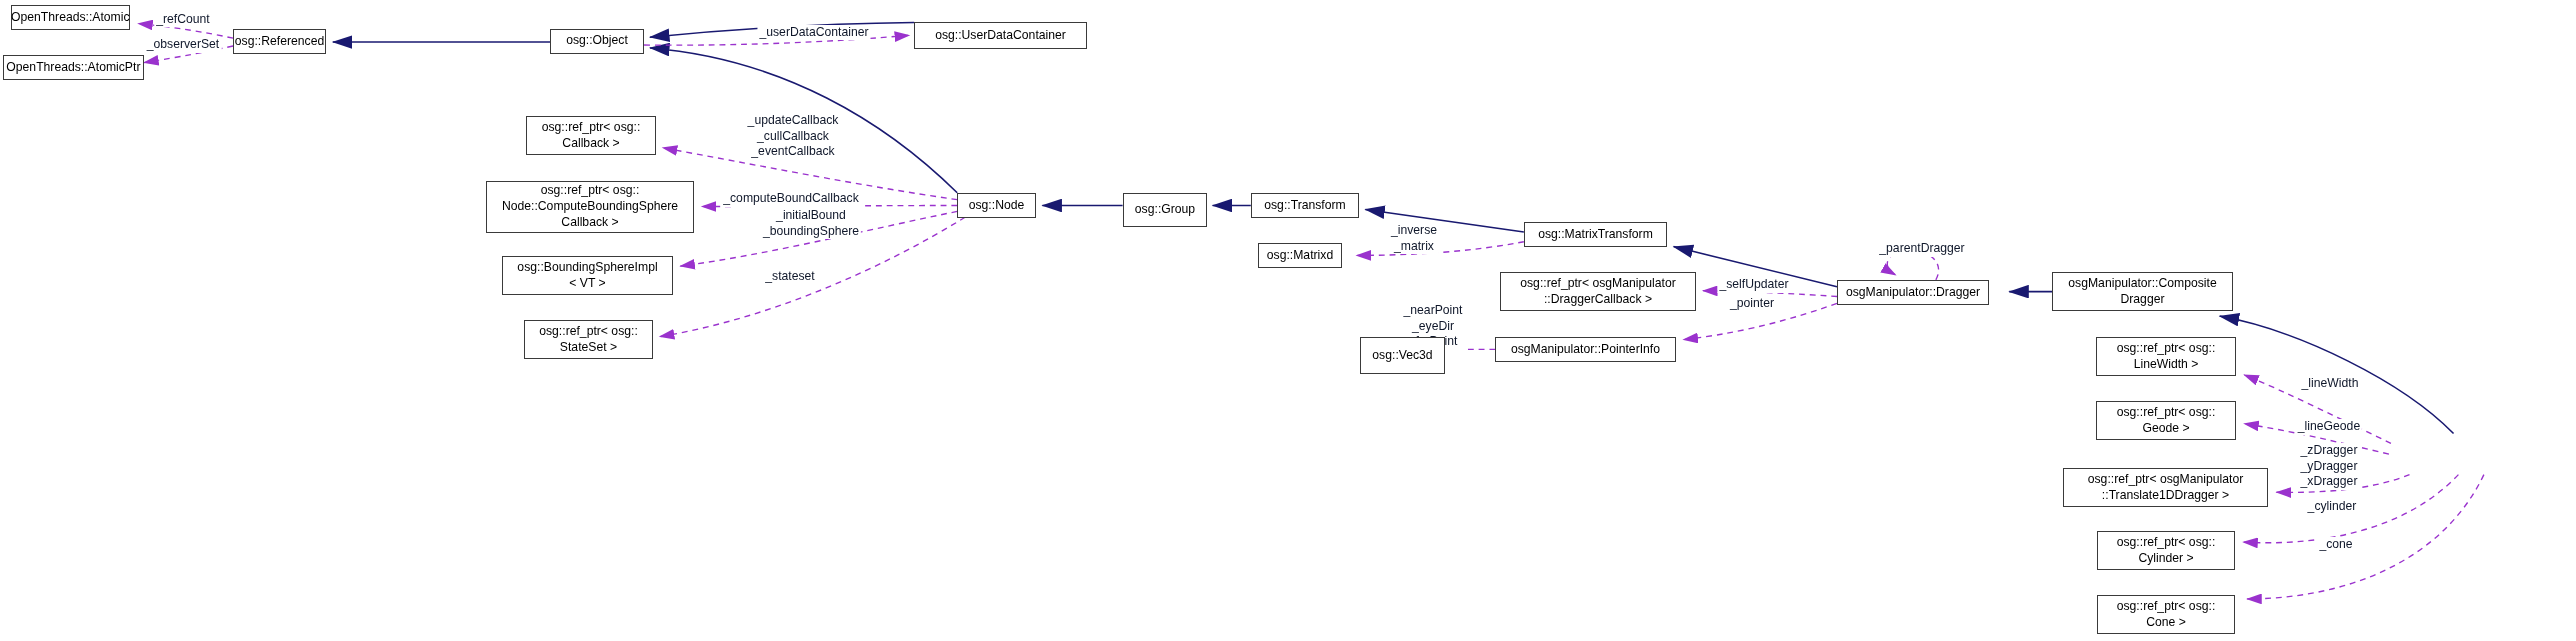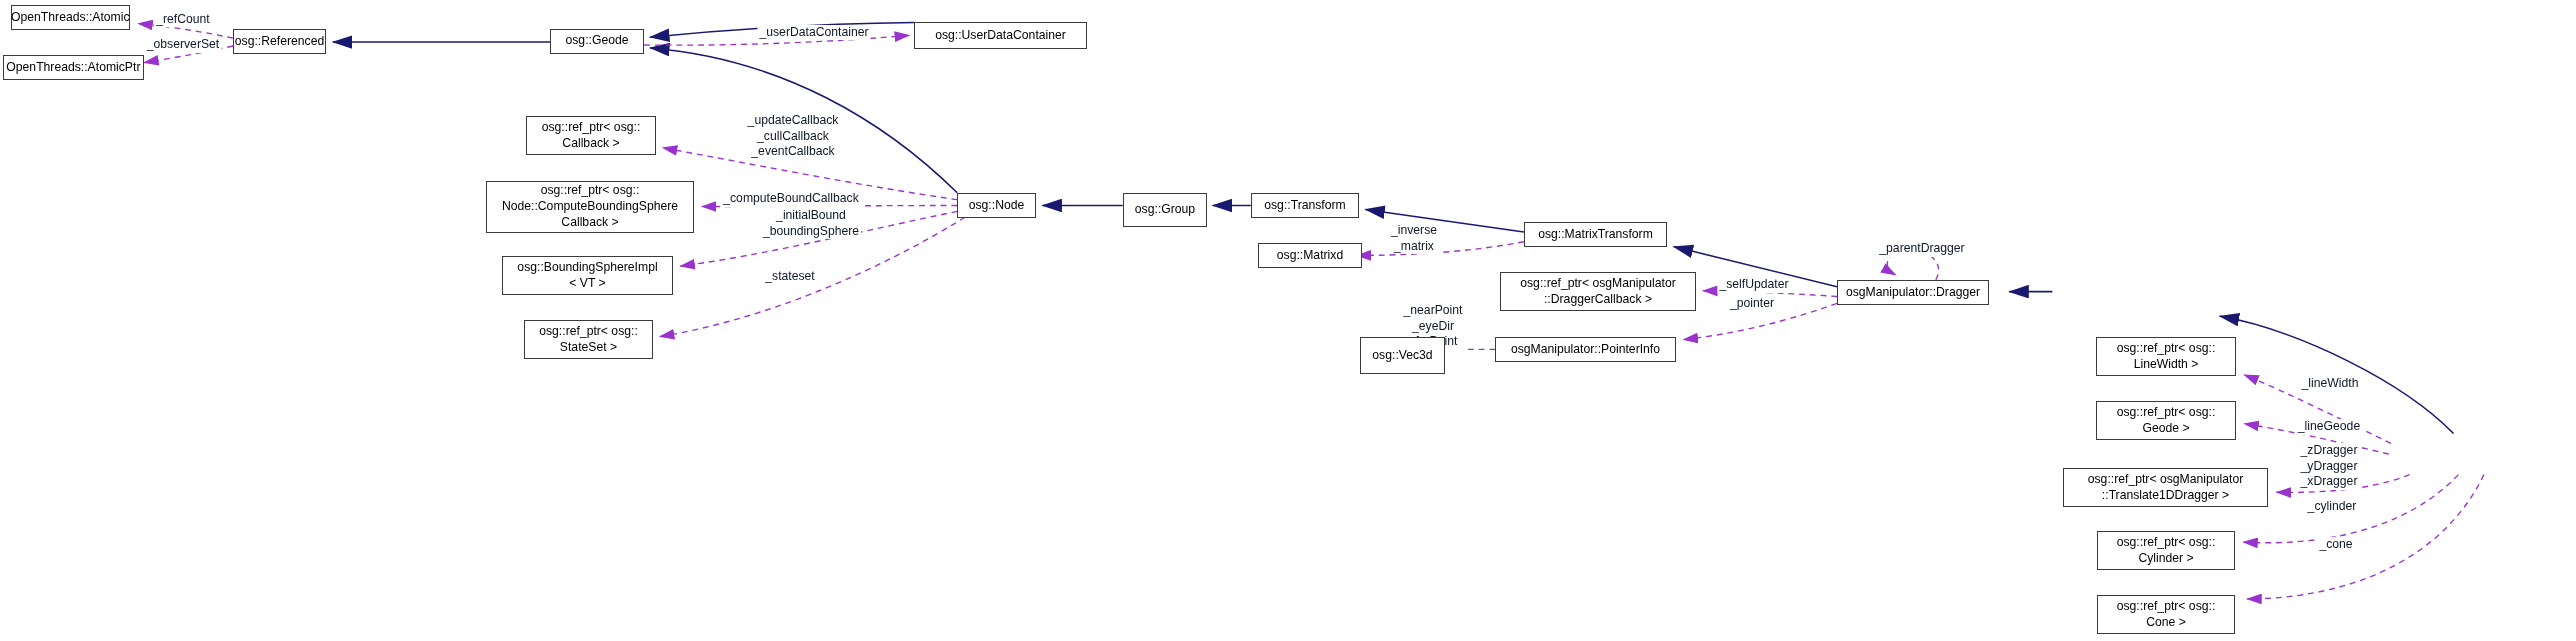--- a/index.html
+++ b/index.html
@@ -57,41 +57,43 @@
       <path d="M2441,464 C2390,452 2340,440 2293,433" marker-end="url(#mP)"></path>
       <path d="M2462,485 C2425,500 2375,504 2326,503" marker-end="url(#mP)"></path>
       <path d="M2512,485 C2455,545 2365,558 2292,554" marker-end="url(#mP)"></path>
       <path d="M2538,485 C2495,575 2395,612 2296,612" marker-end="url(#mP)"></path>
     </g>
   </svg>
 
   <div class="node" style="left:10.8px;top:4.9px;width:119px;height:25.4px">OpenThreads::Atomic</div>
   <div class="node" style="left:2.9px;top:55px;width:141px;height:25.4px">OpenThreads::AtomicPtr</div>
   <div class="node" style="left:233px;top:29px;width:93px;height:25.4px">osg::Referenced</div>
-  <div class="node" style="left:550px;top:29px;width:94px;height:24.5px">osg::Geode</div>
+  <div class="node" style="left:550px;top:29px;width:94px;height:24.5px">osg::Object</div>
   <div class="node" style="left:914px;top:22px;width:173px;height:27px">osg::UserDataContainer</div>
   <div class="node" style="left:526px;top:116px;width:130px;height:39px">osg::ref_ptr&lt; osg::
 Callback &gt;</div>
   <div class="node" style="left:486px;top:181px;width:208px;height:52px">osg::ref_ptr&lt; osg::
 Node::ComputeBoundingSphere
 Callback &gt;</div>
   <div class="node" style="left:502px;top:256px;width:171px;height:39px">osg::BoundingSphereImpl
 &lt; VT &gt;</div>
   <div class="node" style="left:524px;top:320px;width:129px;height:39px">osg::ref_ptr&lt; osg::
 StateSet &gt;</div>
   <div class="node" style="left:957px;top:193px;width:79px;height:25.4px">osg::Node</div>
   <div class="node" style="left:1123px;top:193px;width:84px;height:34px">osg::Group</div>
   <div class="node" style="left:1251px;top:193px;width:108px;height:25.4px">osg::Transform</div>
-  <div class="node" style="left:1258px;top:243px;width:104px;height:25.4px">osg::Matrixd</div>
+  <div class="node" style="left:1258px;top:243px;width:84px;height:25.4px">osg::Matrixd</div>
   <div class="node" style="left:1524px;top:222px;width:143px;height:25.4px">osg::MatrixTransform</div>
   <div class="node" style="left:1500px;top:272px;width:196px;height:39px">osg::ref_ptr&lt; osgManipulator
 ::DraggerCallback &gt;</div>
   <div class="node" style="left:1360px;top:337px;width:85px;height:37px">osg::Vec3d</div>
   <div class="node" style="left:1495px;top:337px;width:181px;height:25.4px">osgManipulator::PointerInfo</div>
   <div class="node" style="left:1837px;top:280px;width:152px;height:25.4px">osgManipulator::Dragger</div>
+  <div class="node" style="left:2052px;top:272px;width:181px;height:39px">osgManipulator::Composite
+Dragger</div>
   <div class="node" style="left:2096px;top:337px;width:140px;height:39px">osg::ref_ptr&lt; osg::
 LineWidth &gt;</div>
   <div class="node" style="left:2096px;top:401px;width:140px;height:39px">osg::ref_ptr&lt; osg::
 Geode &gt;</div>
   <div class="node" style="left:2063px;top:468px;width:205px;height:39px">osg::ref_ptr&lt; osgManipulator
 ::Translate1DDragger &gt;</div>
   <div class="node" style="left:2097px;top:531px;width:138px;height:39px">osg::ref_ptr&lt; osg::
 Cylinder &gt;</div>
   <div class="node" style="left:2097px;top:595px;width:138px;height:39px">osg::ref_ptr&lt; osg::
 Cone &gt;</div>

